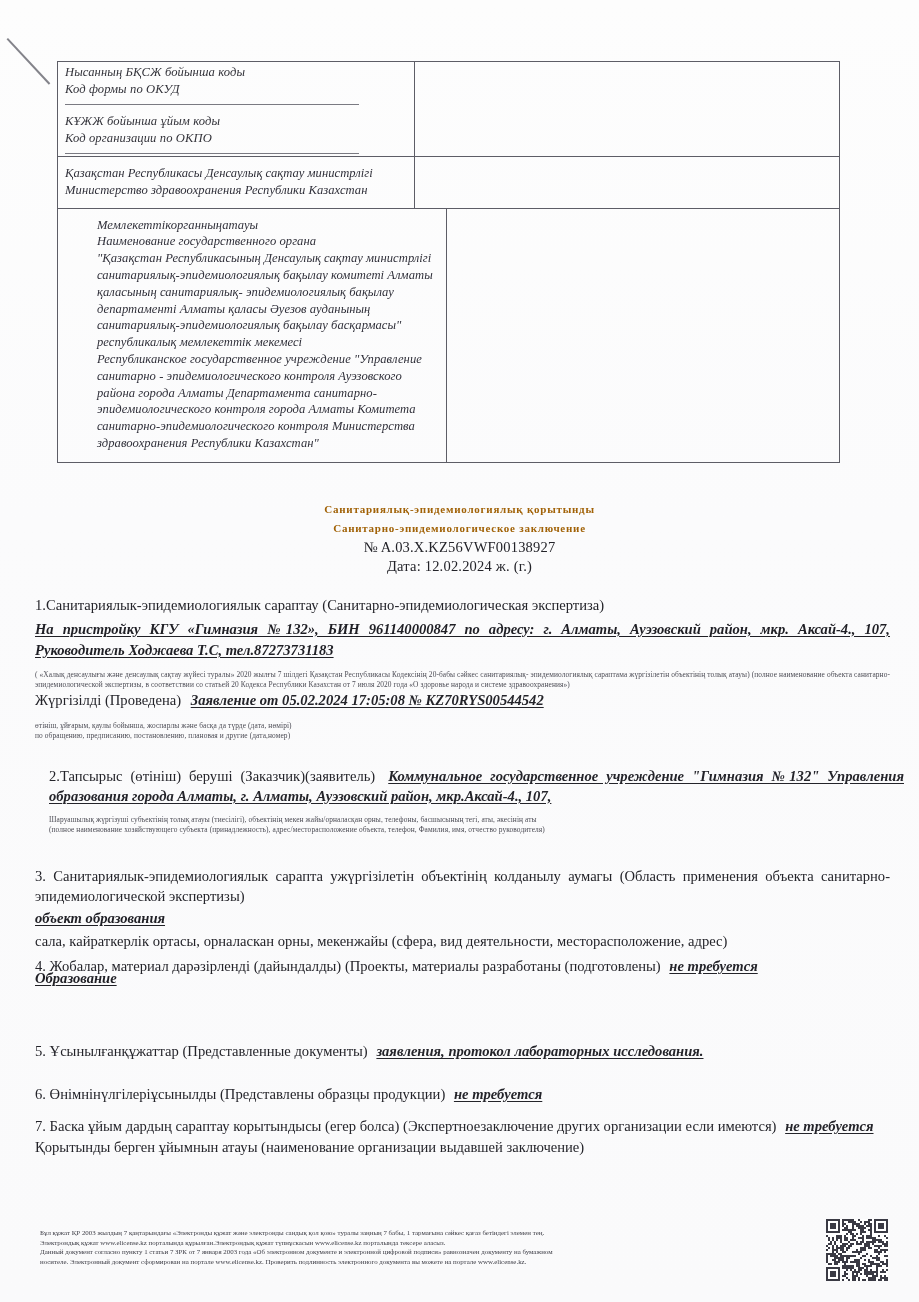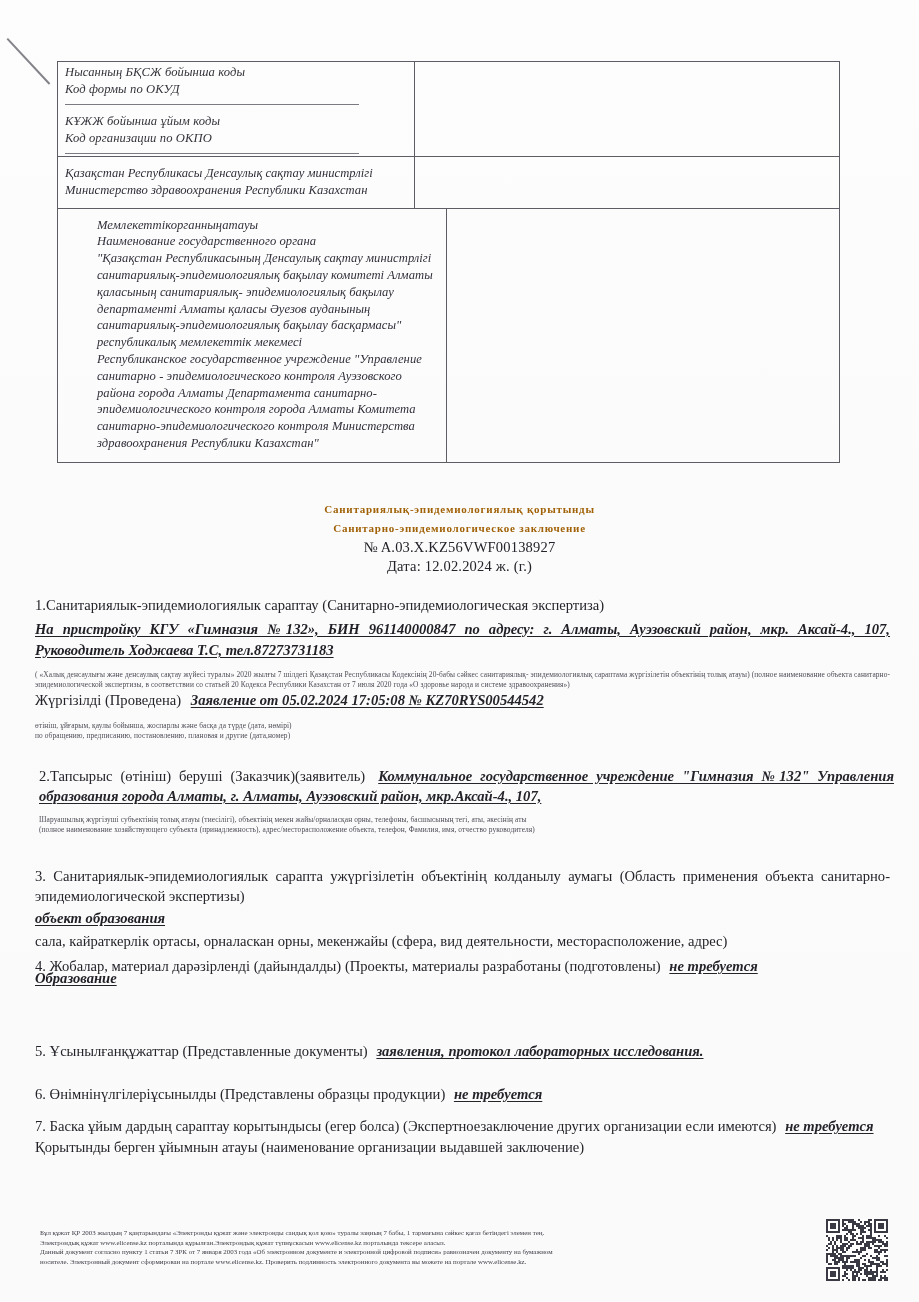--- a/index.html
+++ b/index.html
@@ -168,21 +168,21 @@
 
   <div class="abs" style="left:0;top:691px;width:855px;">
     <div class="sec">
       <span>Жүргізілді (Проведена)</span>
       <span class="fill" style="margin-left:6px;">Заявление от 05.02.2024 17:05:08 № KZ70RYS00544542</span>
     </div>
     <div class="tiny" style="margin-top:10px;">өтініш, ұйғарым, қаулы бойынша, жоспарлы және басқа да түрде (дата, нөмірі)</div>
     <div class="tiny">по обращению, предписанию, постановлению, плановая и другие (дата,номер)</div>
   </div>
 
-  <div class="abs" style="left:4px;top:767px;width:855px;">
+  <div class="abs" style="left:14px;top:767px;width:855px;">
     <div class="sec just">
       <span>2.Тапсырыс (өтініш) беруші (Заказчик)(заявитель)</span>
       <span class="fill" style="margin-left:5px;">Коммунальное государственное учреждение "Гимназия №132" Управления образования города Алматы, г. Алматы, Ауэзовский район, мкр.Аксай-4., 107,</span>
     </div>
     <div class="tiny" style="margin-top:9px;">Шаруашылық жүргізуші субъектінің толық атауы (тиесілігі), объектінің мекен жайы/орналасқан орны, телефоны, басшысының тегі, аты, әкесінің аты</div>
     <div class="tiny">(полное наименование хозяйствующего субъекта (принадлежность), адрес/месторасположение объекта, телефон, Фамилия, имя, отчество руководителя)</div>
   </div>
 
   <div class="abs" style="left:0;top:867px;width:855px;">
     <div class="sec just">3. Санитариялык-эпидемиологиялык сарапта ужүргізілетін объектінің колданылу аумагы (Область применения объекта санитарно-эпидемиологической экспертизы)</div>

